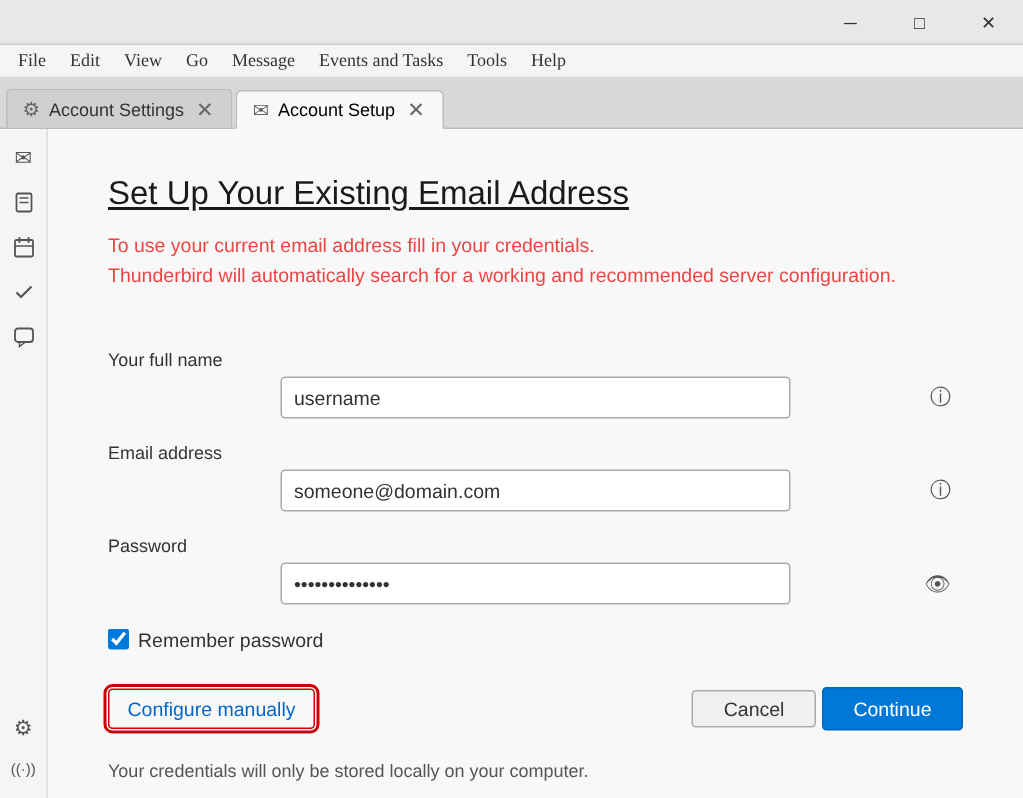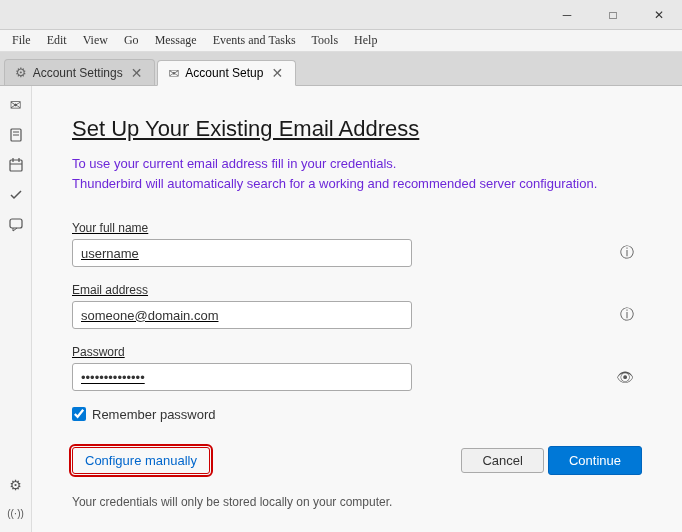--- a/index.html
+++ b/index.html
@@ -159,39 +159,39 @@
 
     .page-title {
       font-size: 22px;
       font-weight: 400;
       color: #1a1a1a;
       margin-bottom: 12px;
       text-decoration: underline;
     }
     .page-subtitle {
       font-size: 13px;
-      color: #6d28d9;
+      color: #ef4444;
       line-height: 1.5;
-      margin-bottom: 28px;
+      margin-bottom: 40px;
     }
 
     .form-group {
       margin-bottom: 16px;
-      text-decoration: underline;
     }
     .form-label {
       display: block;
       font-size: 12px;
       color: #333;
       margin-bottom: 4px;
     }
     .input-wrapper {
       position: relative;
       display: flex;
       align-items: center;
+      justify-content: center;
     }
     .form-input {
       width: 340px;
       height: 28px;
       padding: 4px 32px 4px 8px;
       border: 1px solid #aaa;
       border-radius: 3px;
       background: white;
       font-size: 13px;
       color: #333;

